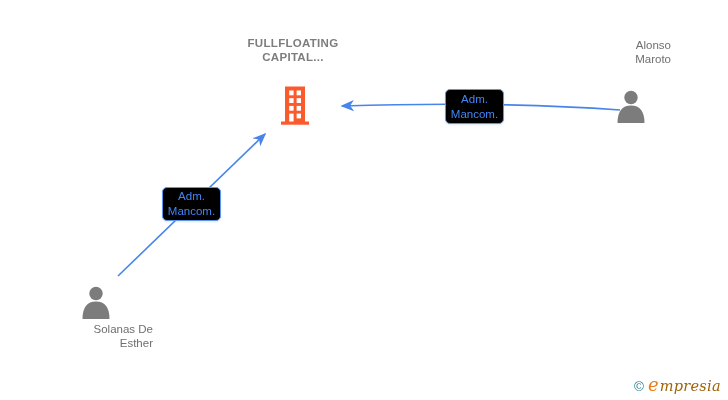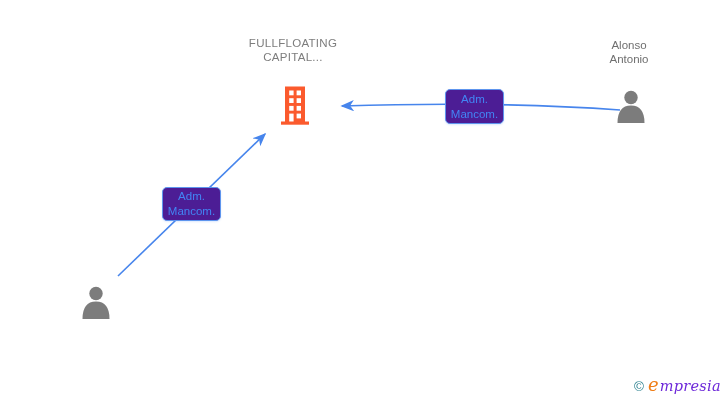--- a/index.html
+++ b/index.html
@@ -3,55 +3,55 @@
 <meta charset="utf-8">
 <style>
   html,body{margin:0;padding:0;background:#ffffff;}
   .stage{
     position:relative;width:728px;height:400px;background:#ffffff;
     font-family:"Liberation Sans",sans-serif;overflow:hidden;
   }
   
   .company-title{
     position:absolute;left:207px;top:36px;width:172px;
-    text-align:center;font-size:11.5px;font-weight:normal;
+    text-align:center;font-size:11.5px;font-weight:bold;
     color:#7d7d7d;line-height:14px;letter-spacing:.3px;
   }
   .person-name{
-    position:absolute;text-align:center;font-size:11.5px;
+    position:absolute;text-align:right;font-size:11.5px;
     color:#6f6f6f;line-height:14px;
   }
   .person-name.right{left:587px;top:38px;width:84px;}
   .person-name.left{left:45px;top:322px;width:108px;}
   
   .icon-abs{position:absolute;display:block;}
   
   .edge-label{
     position:absolute;box-sizing:border-box;
-    background:#4c1d95;border:1.5px solid #5e95ee;border-radius:5px;
+    background:#000000;border:1.5px solid #5e95ee;border-radius:5px;
     color:#4285f4;font-size:11.5px;line-height:15px;text-align:center;
     display:flex;flex-direction:column;justify-content:center;
     box-shadow:0 1px 2px rgba(66,133,244,.18);
   }
   .edge-label.top{left:445px;top:89px;width:59px;height:35px;}
   .edge-label.left{left:162px;top:187px;width:59px;height:34px;}
   
   .edges-layer{position:absolute;left:0;top:0;width:728px;height:400px;pointer-events:none;}
   
   .logo{
     position:absolute;right:7px;top:374px;height:22px;
     display:flex;align-items:baseline;white-space:nowrap;
   }
   .logo .copy{color:#2b808f;font-size:13.5px;margin-right:4px;font-family:"Liberation Sans",sans-serif;}
   .logo .brand-e{
     color:#ef7d16;font-style:italic;font-family:"DejaVu Serif",serif;
     font-size:18px;margin-right:1px;
   }
   .logo .brand-rest{
-    color:#6d28d9;font-style:italic;font-family:"DejaVu Serif",serif;
+    color:#a16207;font-style:italic;font-family:"DejaVu Serif",serif;
     font-size:14.5px;letter-spacing:.3px;
   }
 </style>
 </head>
 <body>
 
 <div class="stage">
 
   <svg class="edges-layer" width="728" height="400" viewBox="0 0 728 400" xmlns="http://www.w3.org/2000/svg">
     <defs>
@@ -75,32 +75,34 @@
     <rect x="9.2" y="12.2" width="4.4" height="4.8" fill="#ffffff"></rect>
     <rect x="16.6" y="12.2" width="4.4" height="4.8" fill="#ffffff"></rect>
     <rect x="9.2" y="19.9" width="4.4" height="4.8" fill="#ffffff"></rect>
     <rect x="16.6" y="19.9" width="4.4" height="4.8" fill="#ffffff"></rect>
     <rect x="9.2" y="27.6" width="4.4" height="7.9" fill="#ffffff"></rect>
     <rect x="16.6" y="27.6" width="4.4" height="4.8" fill="#ffffff"></rect>
   </svg>
 
   <div class="person-name right">
     <div>Alonso</div>
-    <div>Antonio</div>
+    <div>Maroto</div>
   </div>
   <svg class="icon-abs" style="left:615px;top:90px" width="32" height="33" viewBox="0 0 32 33" xmlns="http://www.w3.org/2000/svg">
     <circle cx="16" cy="7.5" r="6.7" fill="#7c7c7c"></circle>
     <path d="M2.5 33 Q2.5 15.5 16 15.5 Q29.5 15.5 29.5 33 Z" fill="#7c7c7c"></path>
   </svg>
 
   <svg class="icon-abs" style="left:80px;top:286px" width="32" height="33" viewBox="0 0 32 33" xmlns="http://www.w3.org/2000/svg">
     <circle cx="16" cy="7.5" r="6.7" fill="#7c7c7c"></circle>
     <path d="M2.5 33 Q2.5 15.5 16 15.5 Q29.5 15.5 29.5 33 Z" fill="#7c7c7c"></path>
   </svg>
   <div class="person-name left">
+    <div>Solanas De</div>
+    <div>Esther</div>
   </div>
 
   <div class="edge-label top">
     <div>Adm.</div>
     <div>Mancom.</div>
   </div>
   <div class="edge-label left">
     <div>Adm.</div>
     <div>Mancom.</div>
   </div>

